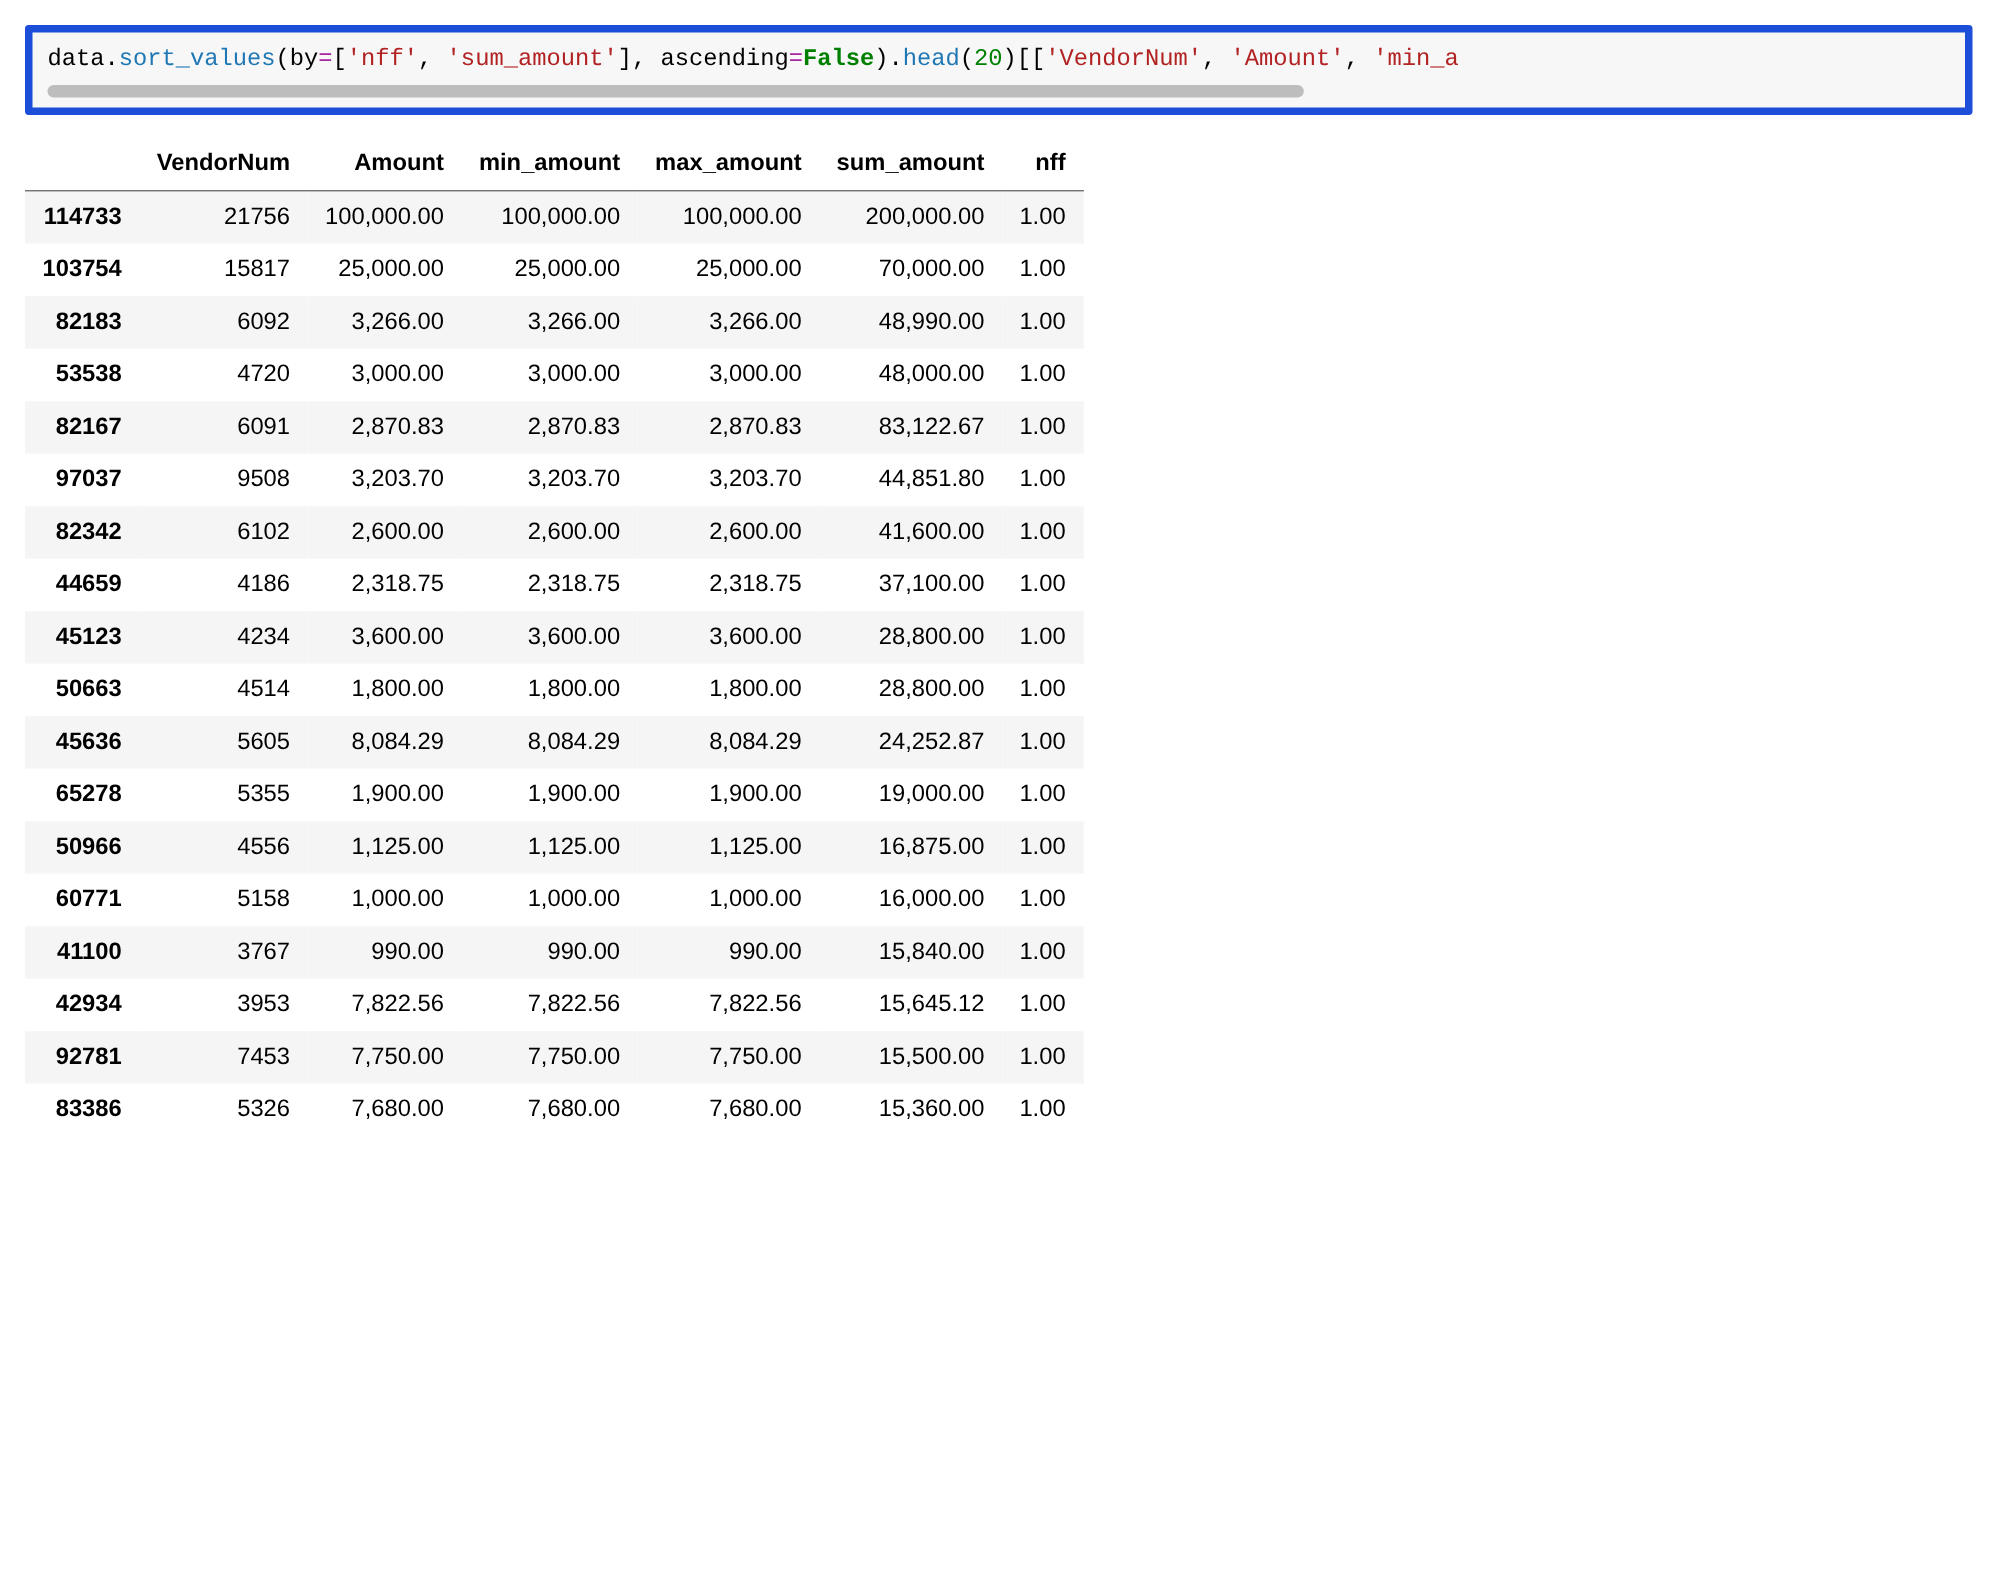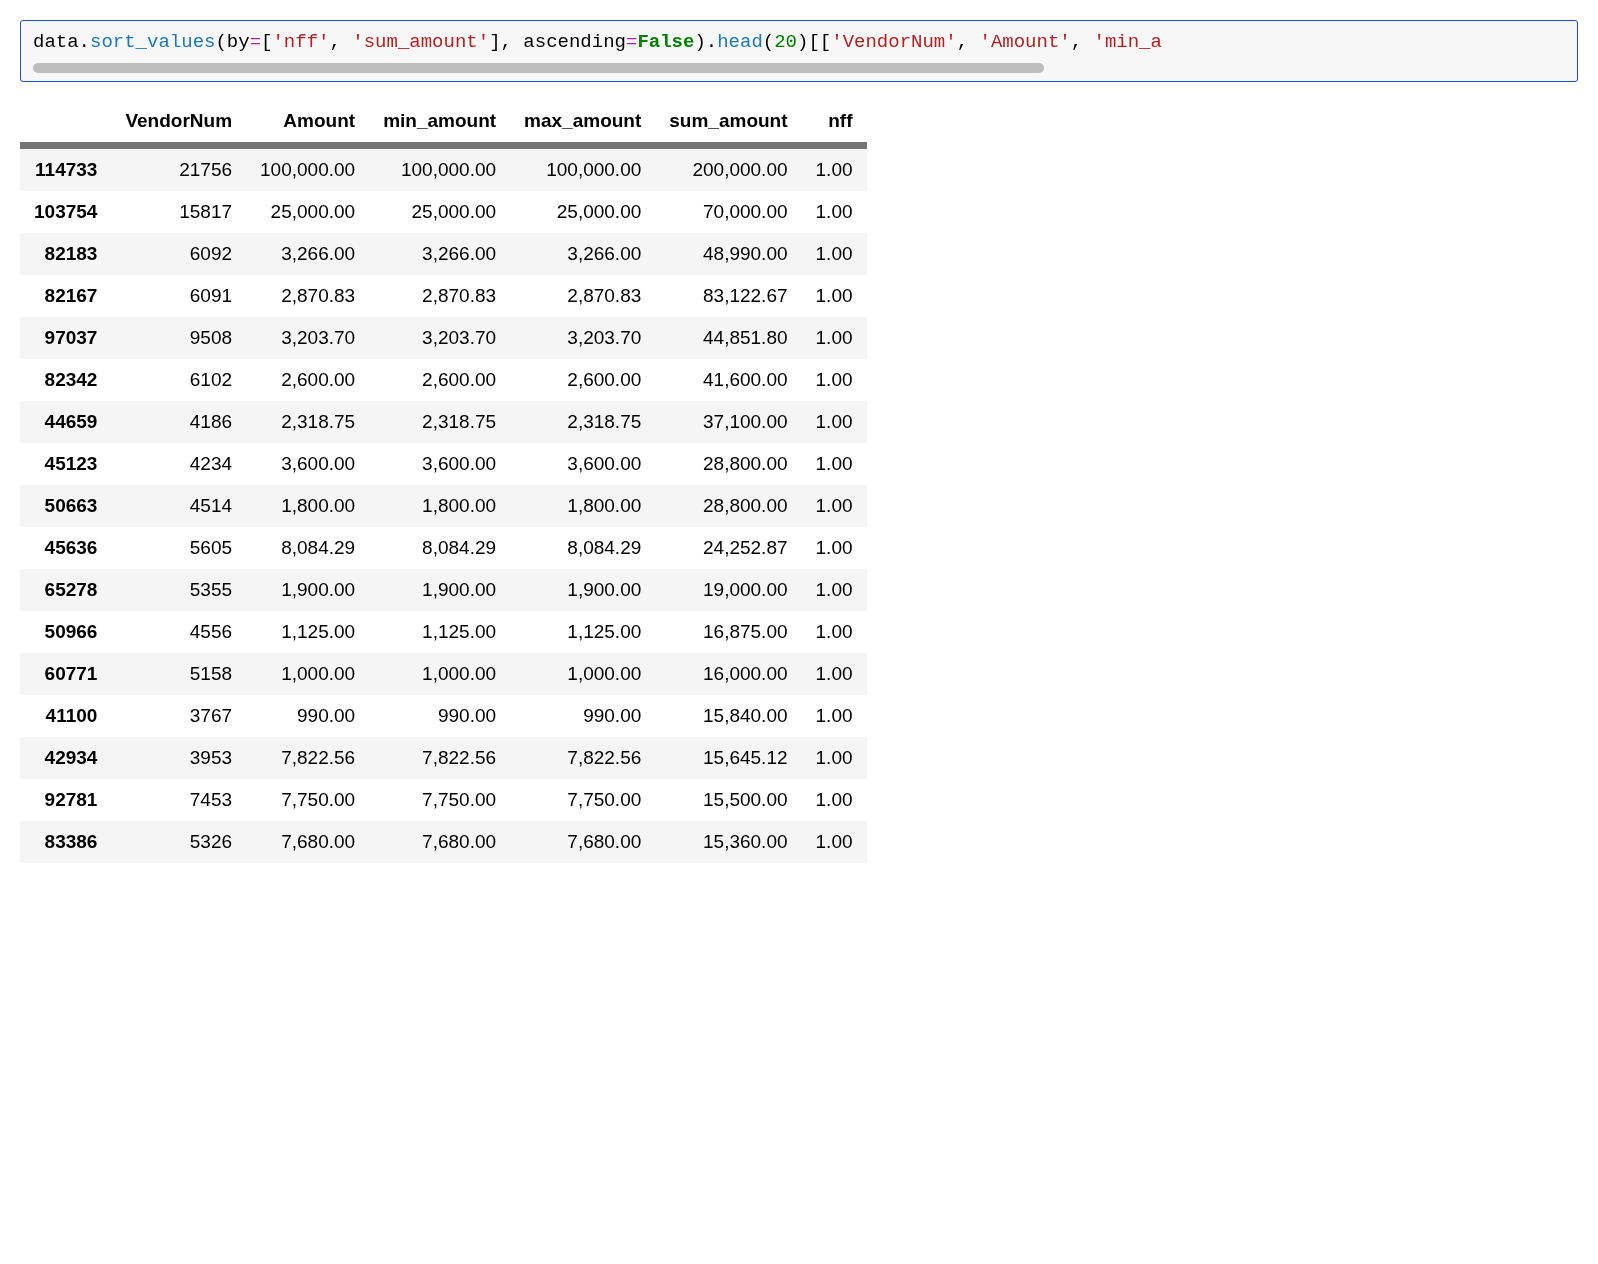--- a/index.html
+++ b/index.html
@@ -4,21 +4,21 @@
 <style>
   body {
     margin: 0;
     padding: 20px;
     font-family: -apple-system, BlinkMacSystemFont, "Segoe UI", Helvetica, Arial, sans-serif;
     background: #fff;
     color: #000;
   }
   .code-cell {
     background: #f7f7f7;
-    border: 1px solid #1d4ed8;
+    border: 6px solid #1d4ed8;
     border-radius: 3px;
     padding: 10px 12px 8px 12px;
     font-family: "SFMono-Regular", Consolas, "Liberation Mono", Menlo, monospace;
     font-size: 19px;
     white-space: nowrap;
     overflow: hidden;
     position: relative;
     margin-bottom: 6px;
   }
   .code-cell .tok-plain { color: #000; }
@@ -41,21 +41,21 @@
     margin-top: 18px;
   }
   .df th, .df td {
     padding: 10px 14px;
     text-align: right;
     font-variant-numeric: tabular-nums;
     border: none;
   }
   .df thead th {
     font-weight: 700;
-    border-bottom: 7px solid #737373;
+    border-bottom: 1px solid #737373;
   }
   .df thead th:first-child {
     
   }
   .df tbody th {
     font-weight: 700;
     text-align: right;
   }
   .df tbody tr:nth-child(odd) {
     background: #f5f5f5;
@@ -106,20 +106,29 @@
       <tr>
         <th>82183</th>
         <td>6092</td>
         <td>3,266.00</td>
         <td>3,266.00</td>
         <td>3,266.00</td>
         <td>48,990.00</td>
         <td>1.00</td>
       </tr>
       <tr>
+        <th>53538</th>
+        <td>4720</td>
+        <td>3,000.00</td>
+        <td>3,000.00</td>
+        <td>3,000.00</td>
+        <td>48,000.00</td>
+        <td>1.00</td>
+      </tr>
+      <tr>
         <th>82167</th>
         <td>6091</td>
         <td>2,870.83</td>
         <td>2,870.83</td>
         <td>2,870.83</td>
         <td>83,122.67</td>
         <td>1.00</td>
       </tr>
       <tr>
         <th>97037</th>

